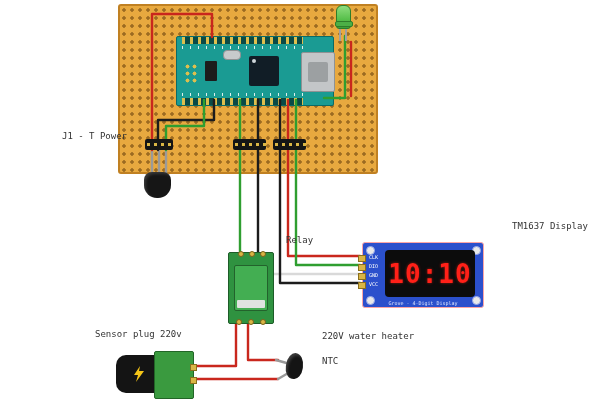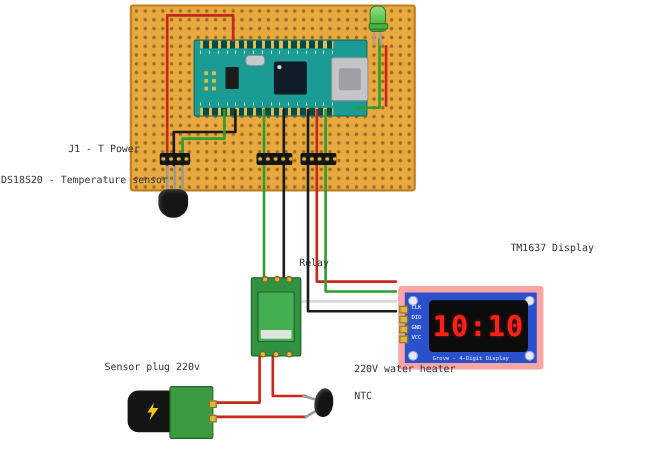--- a/index.html
+++ b/index.html
@@ -58,21 +58,21 @@
   
   .relay{position:absolute;left:228px;top:252px;width:44px;height:70px;
     background:var(--relay-green,#2f9240);border:1px solid #1d5c28;border-radius:2px;}
   .relay-cube{position:absolute;left:5px;top:12px;width:32px;height:44px;background:#43ae52;
     border:1px solid #23622c;border-radius:2px;}
   .relay-stripe{position:absolute;left:2px;right:2px;bottom:2px;height:8px;background:#dfe3df;border-radius:1px;}
   .pin-dot{position:absolute;width:4px;height:4px;border-radius:50%;background:#d9b545;border:1px solid #7a621c;}
 
   
   .display-board{position:absolute;left:362px;top:242px;width:120px;height:64px;
-    background:var(--display-blue,#2b50cc);border:6px solid #fca5a5;border-radius:3px;margin-top:18px;}
+    background:var(--display-blue,#2b50cc);border:1px solid #fca5a5;border-radius:3px;}
   .hole{position:absolute;width:7px;height:7px;border-radius:50%;background:#e9e9e9;border:1px solid #97a7e8;}
   .dpin{position:absolute;left:-5px;width:6px;height:5px;background:#d9b545;border:1px solid #8a6f1d;}
   .dpin-lbl{position:absolute;left:6px;font-size:5px;line-height:7px;color:#ffffff;}
   .screen{position:absolute;left:22px;top:7px;width:90px;height:47px;background:#0c0c0c;border-radius:4px;
     display:flex;align-items:center;justify-content:center;}
   .digits{font-size:26px;font-weight:bold;color:var(--digit-red,#ff2018);letter-spacing:1px;
     text-shadow:0 0 3px rgba(255,40,20,.55);}
   .display-caption{position:absolute;left:0;right:0;bottom:1px;text-align:center;font-size:5px;color:#dfe6ff;}
 
   
@@ -94,22 +94,22 @@
   .led-bulb{position:absolute;left:0;top:0;width:13px;height:22px;
     background:linear-gradient(180deg,#8edd7e,var(--led-green,#58c04c) 60%,#3f9e37);
     border:1px solid #2e7d2a;border-radius:6px 6px 3px 3px;}
   .led-rim{position:absolute;left:-1.5px;top:16px;width:16px;height:4px;background:#4caf46;
     border:1px solid #2e7d2a;border-radius:2px;}
 
   
   .lbl{position:absolute;font-size:9px;line-height:10px;color:#333;white-space:nowrap;}
   .lbl-j1{left:62px;top:131px}
   .lbl-ds{left:1px;top:159px}
-  .lbl-relay{left:272px;top:235px}
-  .lbl-tm{left:464px;top:221px}
+  .lbl-relay{left:286px;top:235px}
+  .lbl-tm{left:512px;top:221px}
   .lbl-plug{left:95px;top:329px}
   .lbl-heater{left:322px;top:331px}
   .lbl-ntc{left:322px;top:356px}
 </style>
 </head>
 <body>
 
 <div class="stage">
 
   <div class="breadboard"></div>
@@ -212,20 +212,19 @@
   <div class="ntc"></div>
 
   <div class="led">
     <span class="led-leg l1"></span>
     <span class="led-leg l2"></span>
     <div class="led-bulb"></div>
     <div class="led-rim"></div>
   </div>
 
   <div class="lbl lbl-j1">J1 - T Power</div>
-  <div class="lbl lbl-ds">DS18S20 - Temperature sensor</div>
   <div class="lbl lbl-relay">Relay</div>
   <div class="lbl lbl-tm">TM1637 Display</div>
   <div class="lbl lbl-plug">Sensor plug 220v</div>
   <div class="lbl lbl-heater">220V water heater</div>
   <div class="lbl lbl-ntc">NTC</div>
 
 </div>
 
 </body></html>

